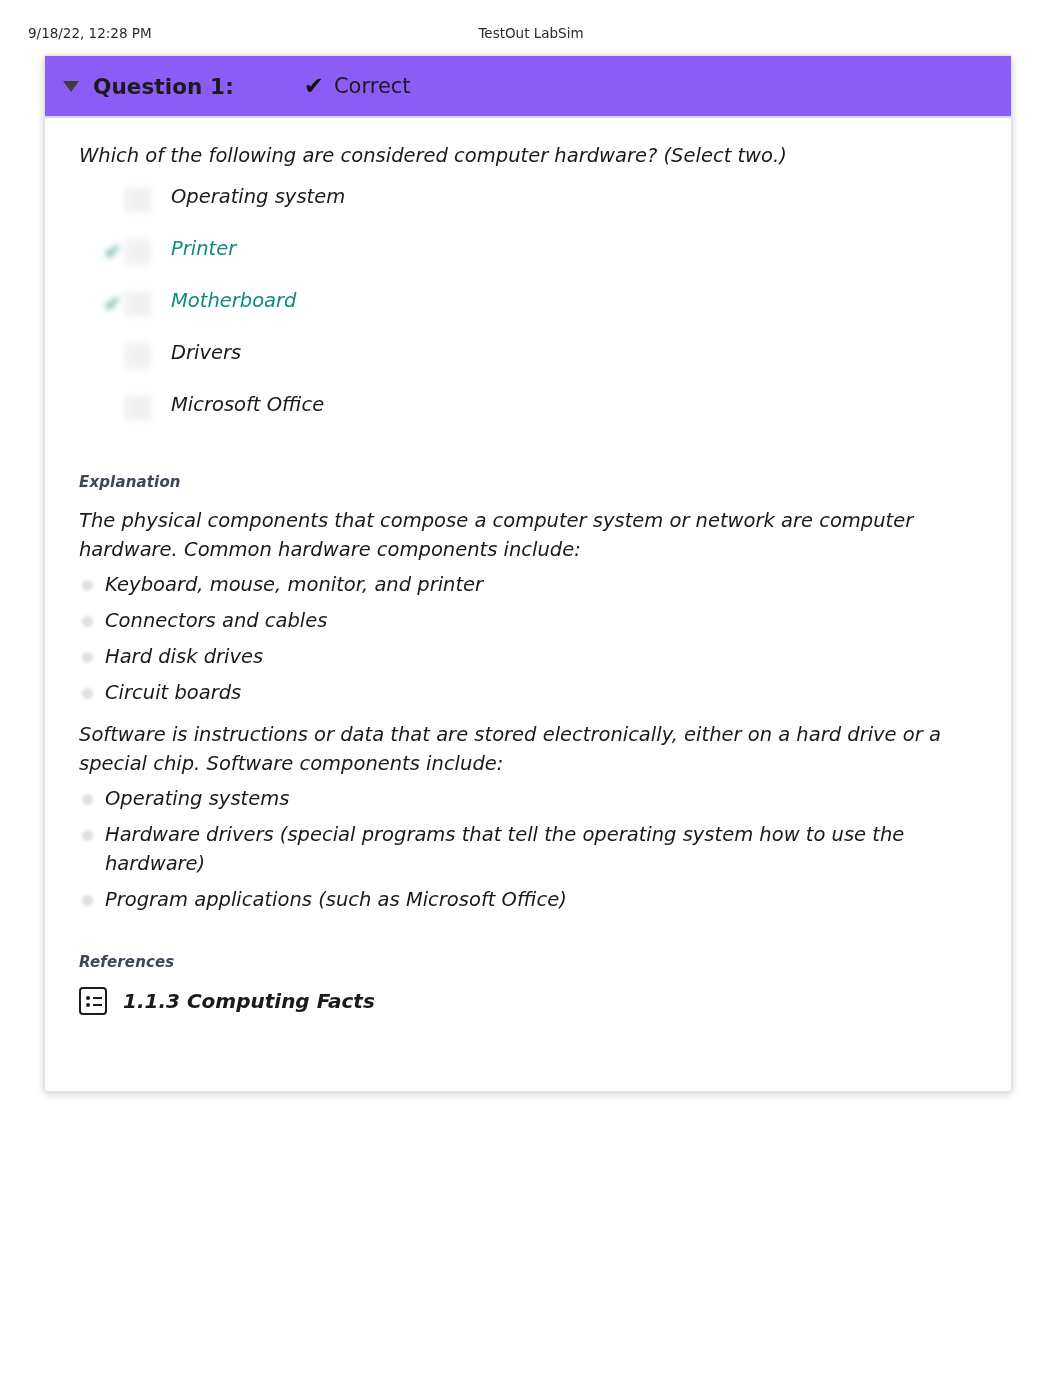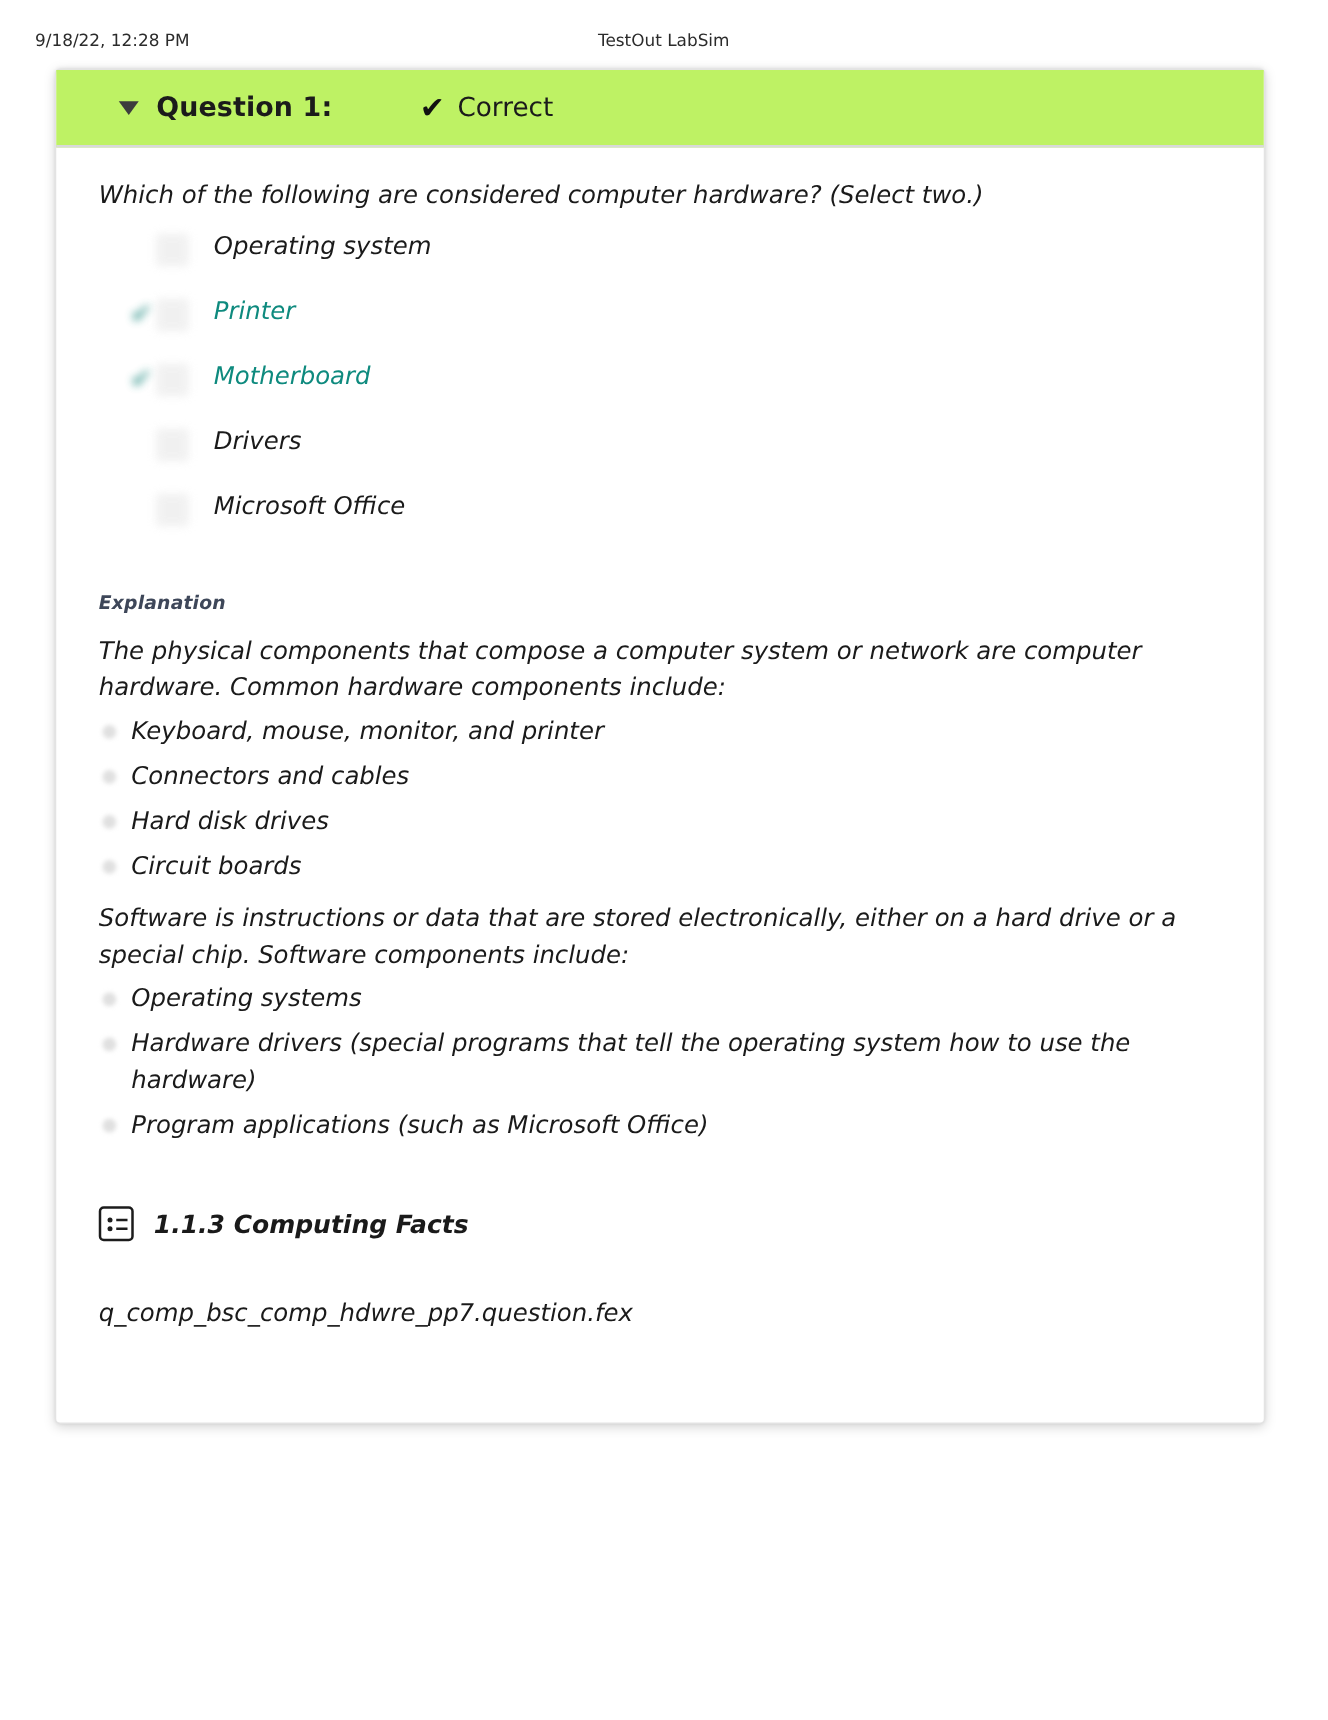--- a/index.html
+++ b/index.html
@@ -51,23 +51,23 @@
     border: 1px solid #e3e3e3;
     border-radius: 4px;
     box-shadow: 0 2px 9px rgba(0,0,0,0.17), 0 0 3px rgba(0,0,0,0.08);
   }
 
   .card-header {
     height: 62px;
     border-bottom: 2px solid #d9d9d9;
     display: flex;
     align-items: center;
-    padding-left: 50px;
+    padding-left: 18px;
     box-sizing: border-box;
-    background: #bef264;
+    background: #8b5cf6;
   }
   .caret {
     width: 0;
     height: 0;
     border-left: 8px solid transparent;
     border-right: 8px solid transparent;
     border-top: 11px solid #3d3d3d;
     margin-right: 14px;
     flex: 0 0 auto;
   }
@@ -313,27 +313,27 @@
     <p class="para">Software is instructions or data that are stored electronically, either on a hard drive or a special chip. Software components include:</p>
 
     <ul class="bullets">
       <li><span class="dot"></span><span>Operating systems</span></li>
       <li><span class="dot"></span><span>Hardware drivers (special programs that tell the operating system how to use the hardware)</span></li>
       <li><span class="dot"></span><span>Program applications (such as Microsoft Office)</span></li>
     </ul>
 
     <div class="spacer-24"></div>
 
+    <div class="section-head">References</div>
 
     <div class="ref-row">
       <span class="ref-icon">
         <i class="d1"></i>
           <i class="d2"></i>
           <i class="l1"></i>
           <i class="l2"></i>
       </span>
       <span class="ref-title">1.1.3 Computing Facts</span>
     </div>
 
-    <div class="file-name">q_comp_bsc_comp_hdwre_pp7.question.fex</div>
 
   </div>
 </div>
 
 </body></html>

